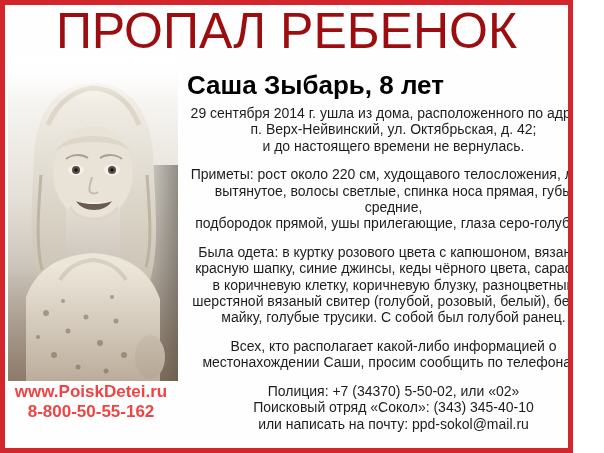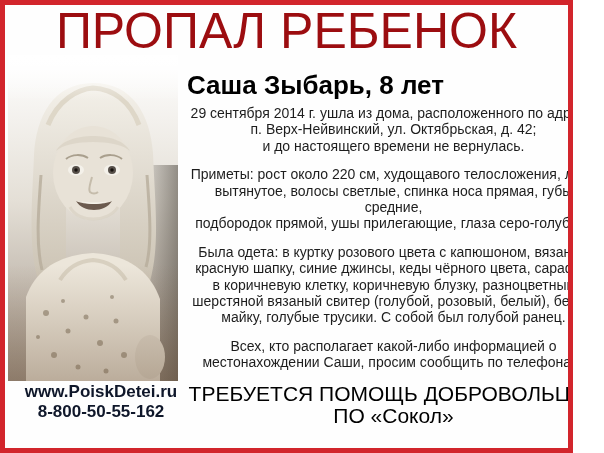--- a/index.html
+++ b/index.html
@@ -29,25 +29,25 @@
     position: absolute;
     left: 3px; top: 50px;
     width: 170px;
   }
   .photo {
     width: 170px; height: 326px;
     display: block;
   }
   .captions {
     position: absolute;
-    left: 11px; top: 377px;
+    left: 1px; top: 377px;
     width: 170px;
     text-align: center;
     font-weight: 700;
-    color: #0f172a;
+    color: #ef4444;
   }
   .site-line { font-size: 17px; line-height: 20px; }
   .hotline-line { font-size: 17px; line-height: 20px; }
   .info {
     position: absolute;
     left: 182px; top: 49px;
     width: 413px;
     color: #1d1d1d;
   }
   .child-name {
@@ -165,17 +165,20 @@
     <p>Приметы: рост около 220 см, худощавого телосложения, лицо
 вытянутое, волосы светлые, спинка носа прямая, губы средние,
 подбородок прямой, ушы прилегающие, глаза серо-голубые.</p>
     <p>Была одета: в куртку розового цвета с капюшоном, вязаную
 красную шапку, синие джинсы, кеды чёрного цвета, сарафан
 в коричневую клетку, коричневую блузку, разноцветный
 шерстяной вязаный свитер (голубой, розовый, белый), белую
 майку, голубые трусики. С собой был голубой ранец.</p>
     <p>Всех, кто располагает какой-либо информацией о
 местонахождении Саши, просим сообщить по телефонам:</p>
+    <p>Полиция: +7 (34370) 5-50-02, или «02»
+Поисковый отряд «Сокол»: (343) 345-40-10
+или написать на почту: ppd-sokol@mail.ru</p>
     <div class="volunteers">ТРЕБУЕТСЯ ПОМОЩЬ ДОБРОВОЛЬЦЕВ
 ПО «Сокол»</div>
   </div>
 
 </div>
 
 </body></html>

